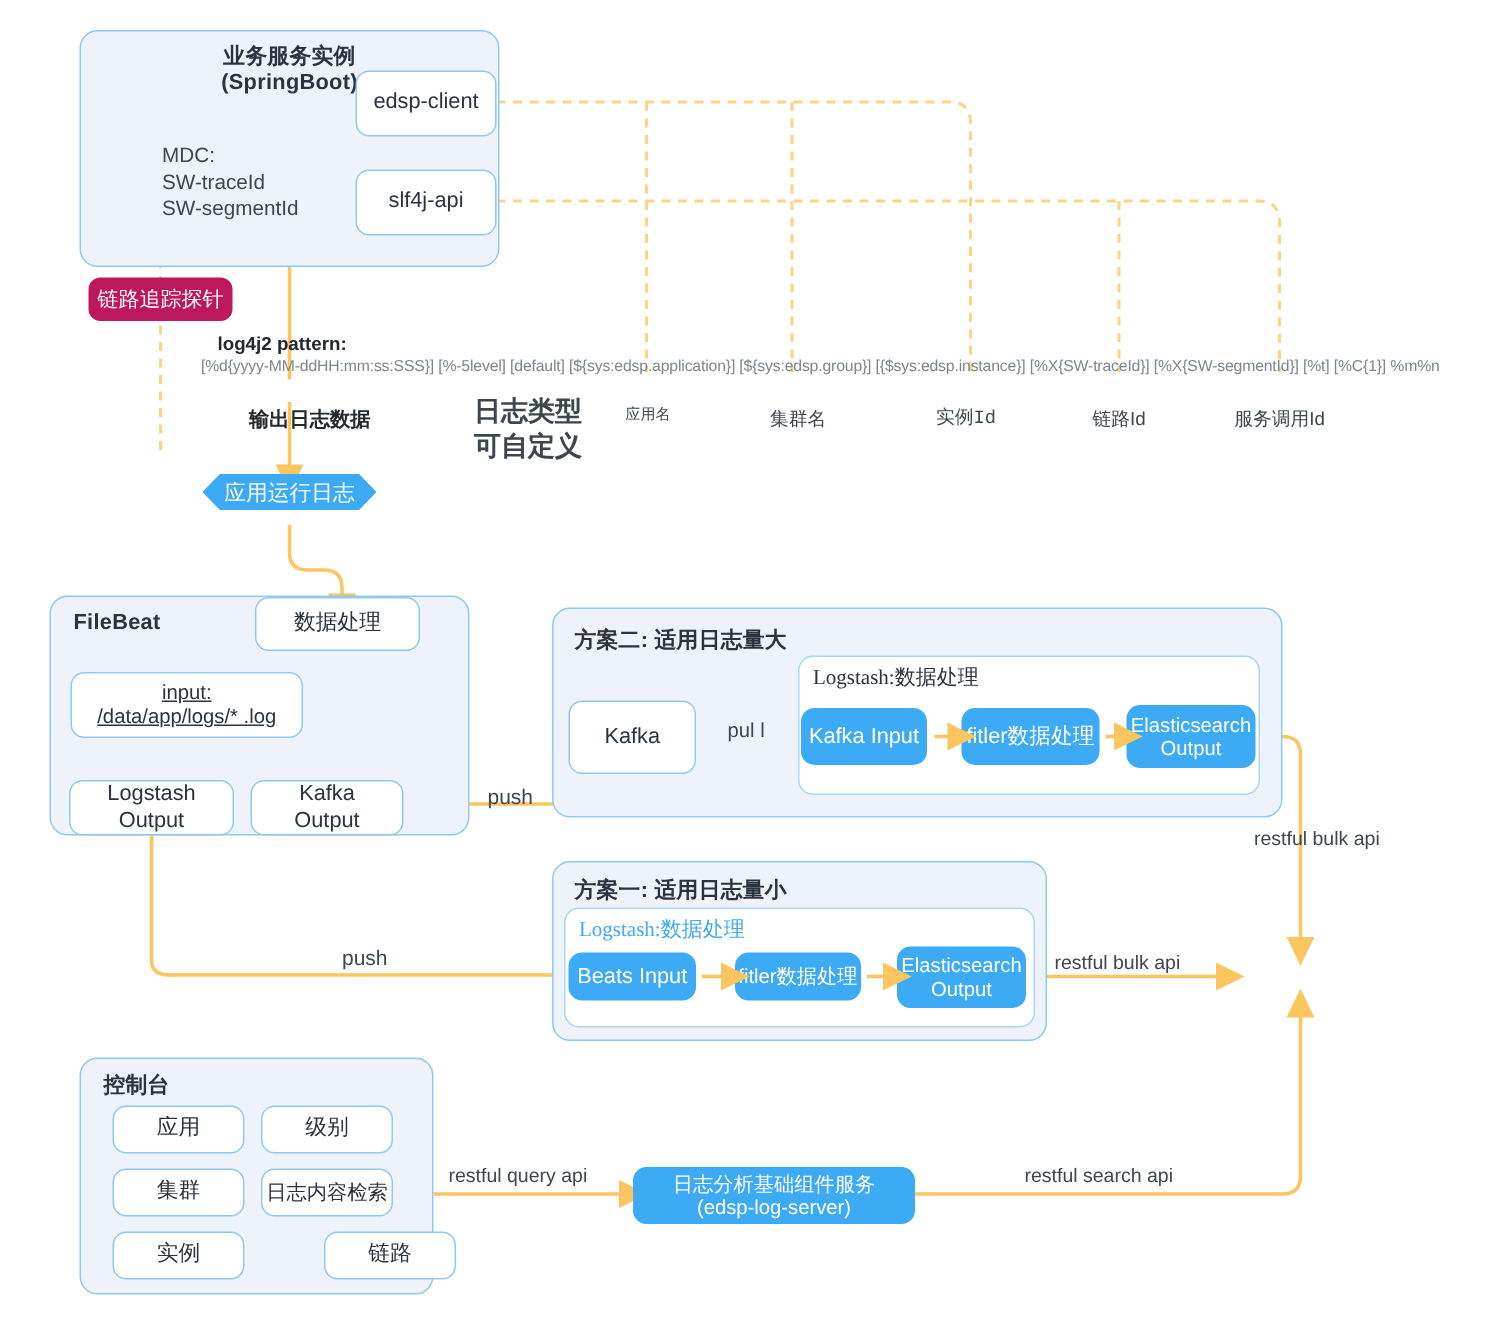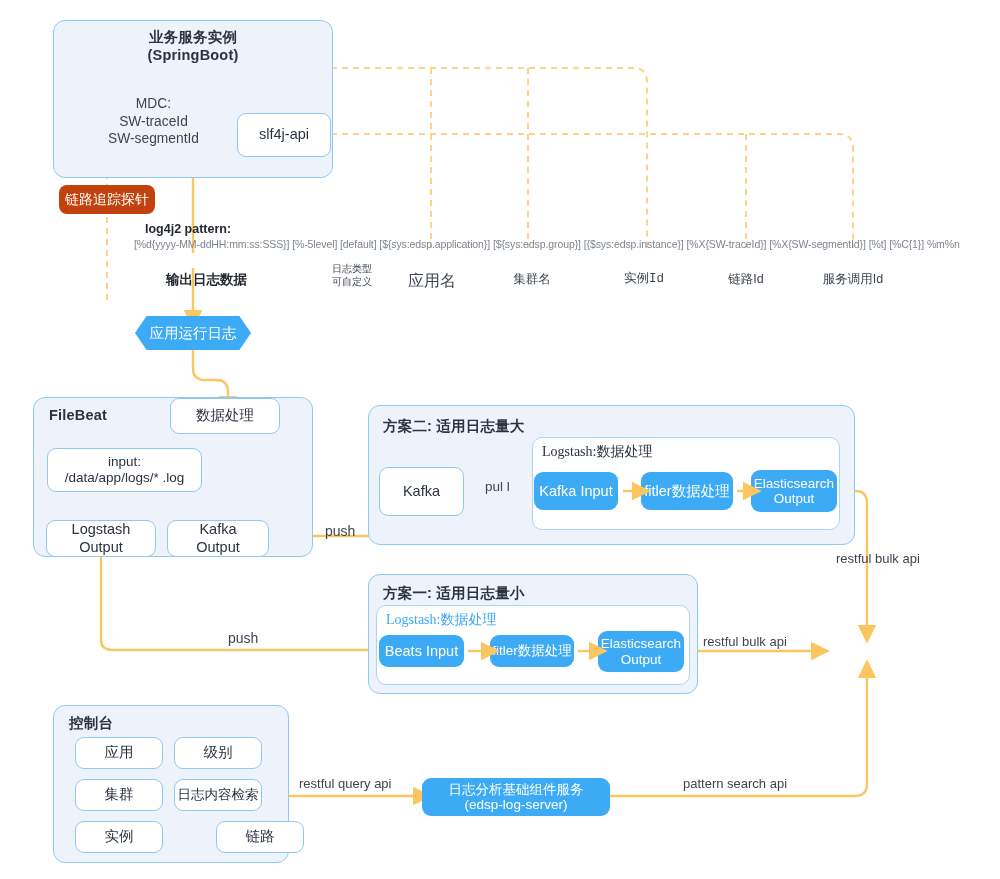--- a/index.html
+++ b/index.html
@@ -55,21 +55,21 @@
     color:#ffffff;font-size:14.5px;
   }
   .hex .hexbg{
     position:absolute;left:0;top:0;width:100%;height:100%;background:#3daaf5;
     clip-path:polygon(10% 0,90% 0,100% 50%,90% 100%,10% 100%,0 50%);
   }
   .hex span{position:relative;z-index:2;}
 
   
   .badge{
-    position:absolute;background:#c2410c;border-radius:8px;color:#ffffff;
+    position:absolute;background:#be185d;border-radius:8px;color:#ffffff;
     display:flex;align-items:center;justify-content:center;font-size:14px;
   }
 </style>
 </head>
 <body>
 
 <div id="canvas">
 
   <svg class="wires" viewBox="0 0 1000 879">
     <defs>
@@ -109,58 +109,61 @@
 
     <path d="M276,796 L402,796" fill="none" stroke="#fbc55f" stroke-width="2.4" marker-end="url(#ah)"></path>
 
     <path d="M597,796 L842,796 Q854,796 854,784 L854,676" fill="none" stroke="#fbc55f" stroke-width="2.4" marker-end="url(#ah)"></path>
   </svg>
 
   <div class="node panel" style="left:40px;top:20px;width:280px;height:158px;"></div>
   <div class="panel-title" style="left:40px;top:28px;width:280px;text-align:center;">业务服务实例</div>
   <div class="panel-title" style="left:40px;top:47px;width:280px;text-align:center;">(SpringBoot)</div>
 
-  <div class="txt" style="left:95px;top:95px;font-size:13.8px;text-align:center;">MDC:
+  <div class="txt" style="left:95px;top:95px;font-size:13.8px;">MDC:
 SW-traceId
 SW-segmentId</div>
 
+  <div class="node wbox" style="left:224px;top:47px;width:94px;height:44px;">
+    <span>edsp-client</span>
+  </div>
   <div class="node wbox" style="left:224px;top:113px;width:94px;height:44px;">
     <span>slf4j-api</span>
   </div>
 
   <div class="badge" style="left:46px;top:185px;width:96px;height:29px;">
     <span>链路追踪探针</span>
   </div>
 
   <div class="txt b" style="left:132px;top:221px;font-size:12.5px;">log4j2 pattern:</div>
   <div class="txt pattern" style="left:88px;top:238px;">[%d{yyyy-MM-ddHH:mm:ss:SSS}] [%-5level] [default] [${sys:edsp.application}] [${sys:edsp.group}] [{$sys:edsp.instance}] [%X{SW-traceId}] [%X{SW-segmentId}] [%t] [%C{1}] %m%n</div>
 
   <div class="txt b" style="left:131px;top:271px;font-size:13.5px;margin-left:22px;">输出日志数据</div>
-  <div class="txt c" style="left:299px;top:263px;width:80px;font-size:10px;">日志类型
+  <div class="txt c" style="left:299px;top:263px;width:80px;font-size:18px;font-weight:bold;">日志类型
 可自定义</div>
-  <div class="txt c" style="left:384px;top:271px;width:70px;font-size:16px;">应用名</div>
+  <div class="txt c" style="left:384px;top:271px;width:70px;font-size:10px;">应用名</div>
   <div class="txt c" style="left:484px;top:271px;width:70px;font-size:12.5px;">集群名</div>
   <div class="txt c" style="left:596px;top:271px;width:70px;font-size:12.5px;font-family:Liberation Mono, monospace;">实例Id</div>
   <div class="txt c" style="left:698px;top:271px;width:70px;font-size:12.5px;">链路Id</div>
   <div class="txt c" style="left:795px;top:271px;width:90px;font-size:12.5px;">服务调用Id</div>
 
-  <div class="hex" style="left:122px;top:316px;width:116px;height:34px;text-align:center;">
+  <div class="hex" style="left:122px;top:316px;width:116px;height:24px;text-align:center;">
     <div class="hexbg"></div>
     <span>应用运行日志</span>
   </div>
 
   <div class="node panel" style="left:20px;top:397px;width:280px;height:160px;"></div>
   <div class="panel-title" style="left:36px;top:407px;">FileBeat</div>
 
   <div class="node wbox" style="left:157px;top:398px;width:110px;height:36px;">
     <span>数据处理</span>
   </div>
 
   <div class="node wbox" style="left:34px;top:448px;width:155px;height:44px;font-size:13.5px;">
-    <span style="white-space:pre-line;">input:
+    <span style="white-space:pre-line;text-decoration:underline;">input:
 /data/app/logs/* .log</span>
   </div>
 
   <div class="node wbox" style="left:33px;top:520px;width:110px;height:37px;">
     <span style="white-space:pre-line;">Logstash
 Output</span>
   </div>
   <div class="node wbox" style="left:154px;top:520px;width:102px;height:37px;">
     <span style="white-space:pre-line;">Kafka
 Output</span>
@@ -241,15 +244,15 @@
   </div>
   <div class="node wbox" style="left:161px;top:821px;width:88px;height:32px;margin-left:42px;">
     <span>链路</span>
   </div>
 
   <div class="txt" style="left:312px;top:523px;font-size:14px;">push</div>
   <div class="txt" style="left:215px;top:630px;font-size:14px;">push</div>
   <div class="txt" style="left:823px;top:551px;font-size:13px;">restful bulk api</div>
   <div class="txt" style="left:690px;top:634px;font-size:13px;">restful bulk api</div>
   <div class="txt" style="left:286px;top:776px;font-size:13px;">restful query api</div>
-  <div class="txt" style="left:670px;top:776px;font-size:13px;">pattern search api</div>
+  <div class="txt" style="left:670px;top:776px;font-size:13px;">restful search api</div>
 
 </div>
 
 </body></html>

